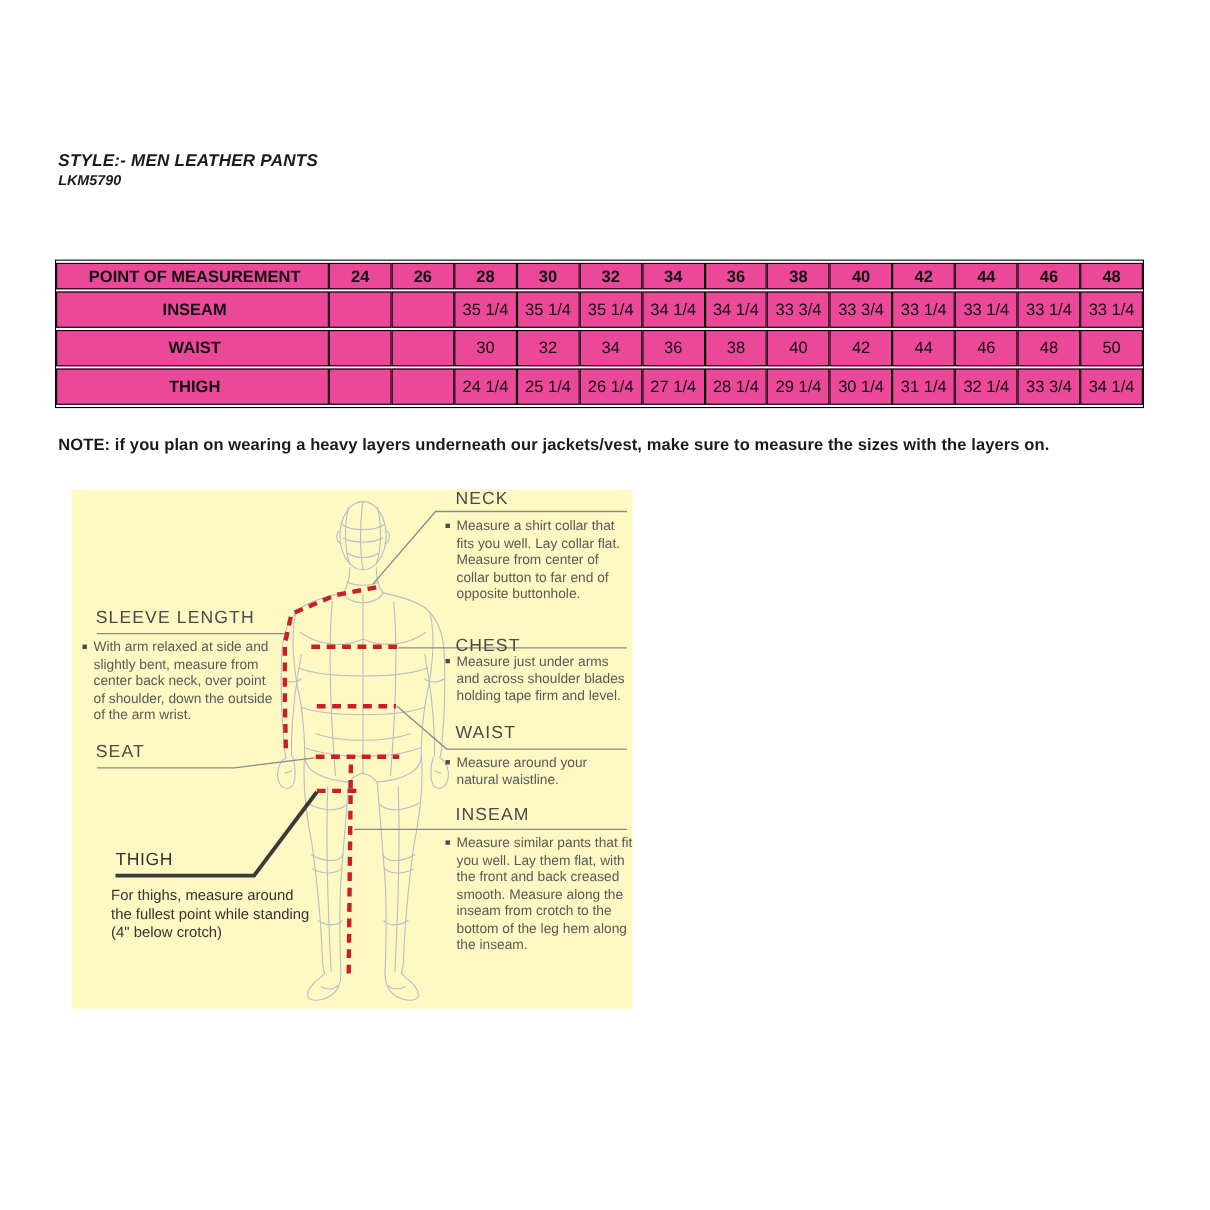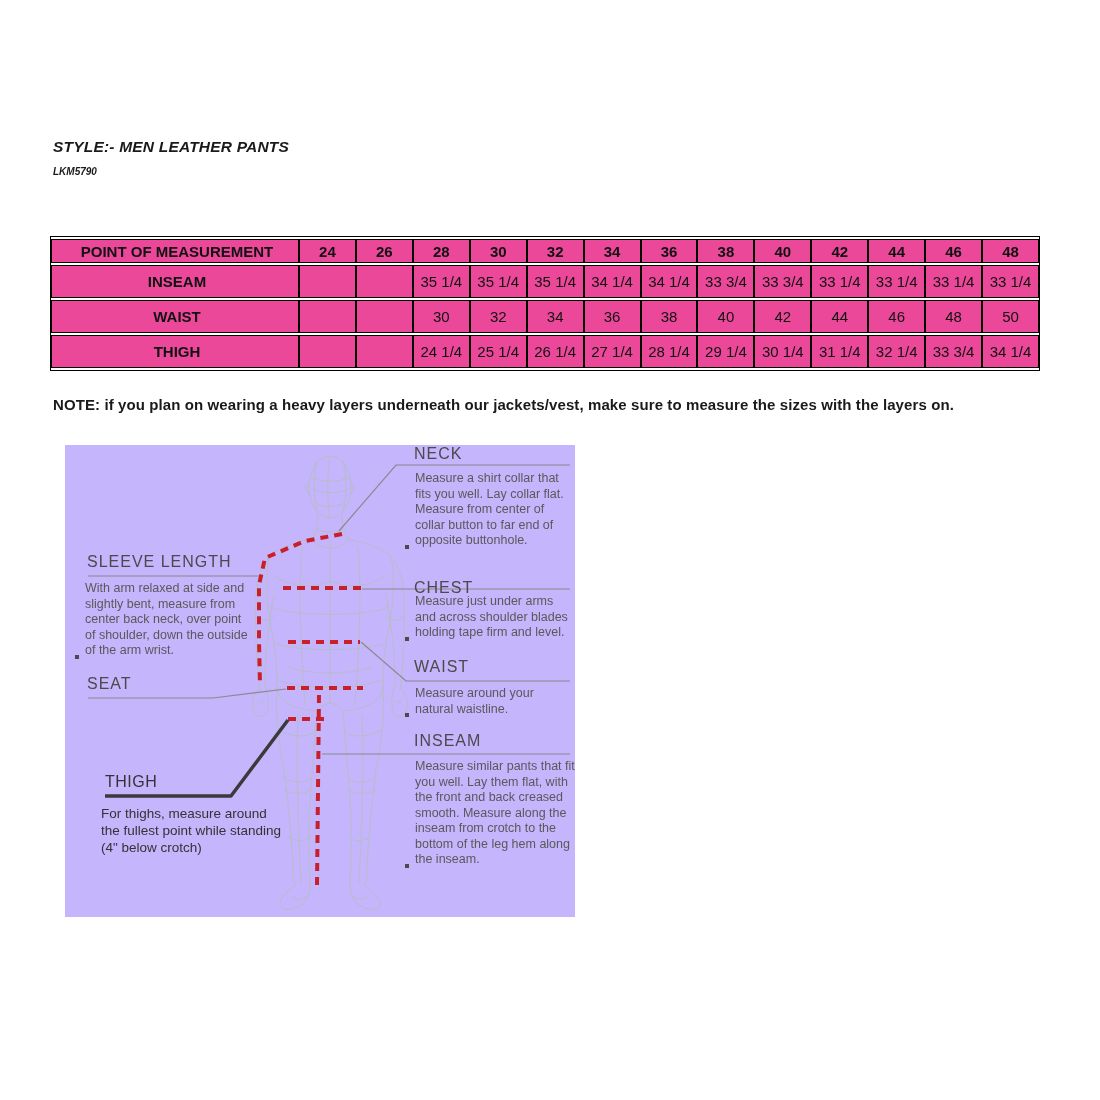--- a/index.html
+++ b/index.html
@@ -6,21 +6,21 @@
   html,body { background:#fff; }
   body { font-family:"Liberation Sans", sans-serif; }
   .page {
     position:relative; width:1100px; height:1100px;
     background:#ffffff; overflow:hidden;
   }
 
   
   .doc-header { position:absolute; left:53px; top:138px;font-style:italic; }
   .style-line { font-size:15.5px; font-weight:bold; color:#1a1a1a; letter-spacing:0.2px; }
-  .style-code { font-size:10px; font-weight:bold; color:#1a1a1a; margin-top:10px; }
+  .style-code { font-size:13px; font-weight:bold; color:#1a1a1a; }
 
   
   .size-table-wrap { position:absolute; left:50px; top:236px; width:990px; }
   table.size-table {
     width:100%; table-layout:fixed;
     border-collapse:separate; border-spacing:0 2px;
     border:1px solid #000;
   }
   table.size-table th, table.size-table td {
     border:1px solid #000; background:#ec4899;
@@ -32,30 +32,30 @@
   table.size-table th { font-weight:bold; }
   th.poml, td.row-label { text-align:left; padding-left:4px; font-weight:bold; }
 
   
   .note-line {
     position:absolute; left:53px; top:396px; width:1000px;
     font-size:15px; font-weight:bold; color:#1a1a1a; letter-spacing:0.1px;
   }
 
   
-  .guide { position:absolute; left:65px; top:445px; width:510px; height:472px; background:#c4b5fd; }
+  .guide { position:absolute; left:65px; top:445px; width:510px; height:472px; background:#fef9c3; }
   .guide svg { position:absolute; left:0; top:0; }
   .g-title {
     position:absolute; font-size:16px; letter-spacing:1px;
     color:#4a4a4a; white-space:nowrap;
   }
   .g-title.dark { color:#333; letter-spacing:0.5px; }
   .g-desc {
     position:absolute; display:flex; gap:6px;
-    font-size:12.5px; line-height:15.5px; color:#595959;align-items:flex-end;
+    font-size:12.5px; line-height:15.5px; color:#595959;
   }
   .g-desc .bullet {
     flex:0 0 auto; width:4px; height:4px; background:#4a4a4a; margin-top:5px;
     display:inline-block;
   }
   .g-desc.dark { font-size:13.5px; line-height:17px; color:#333; }
 </style>
 </head>
 <body>
 

